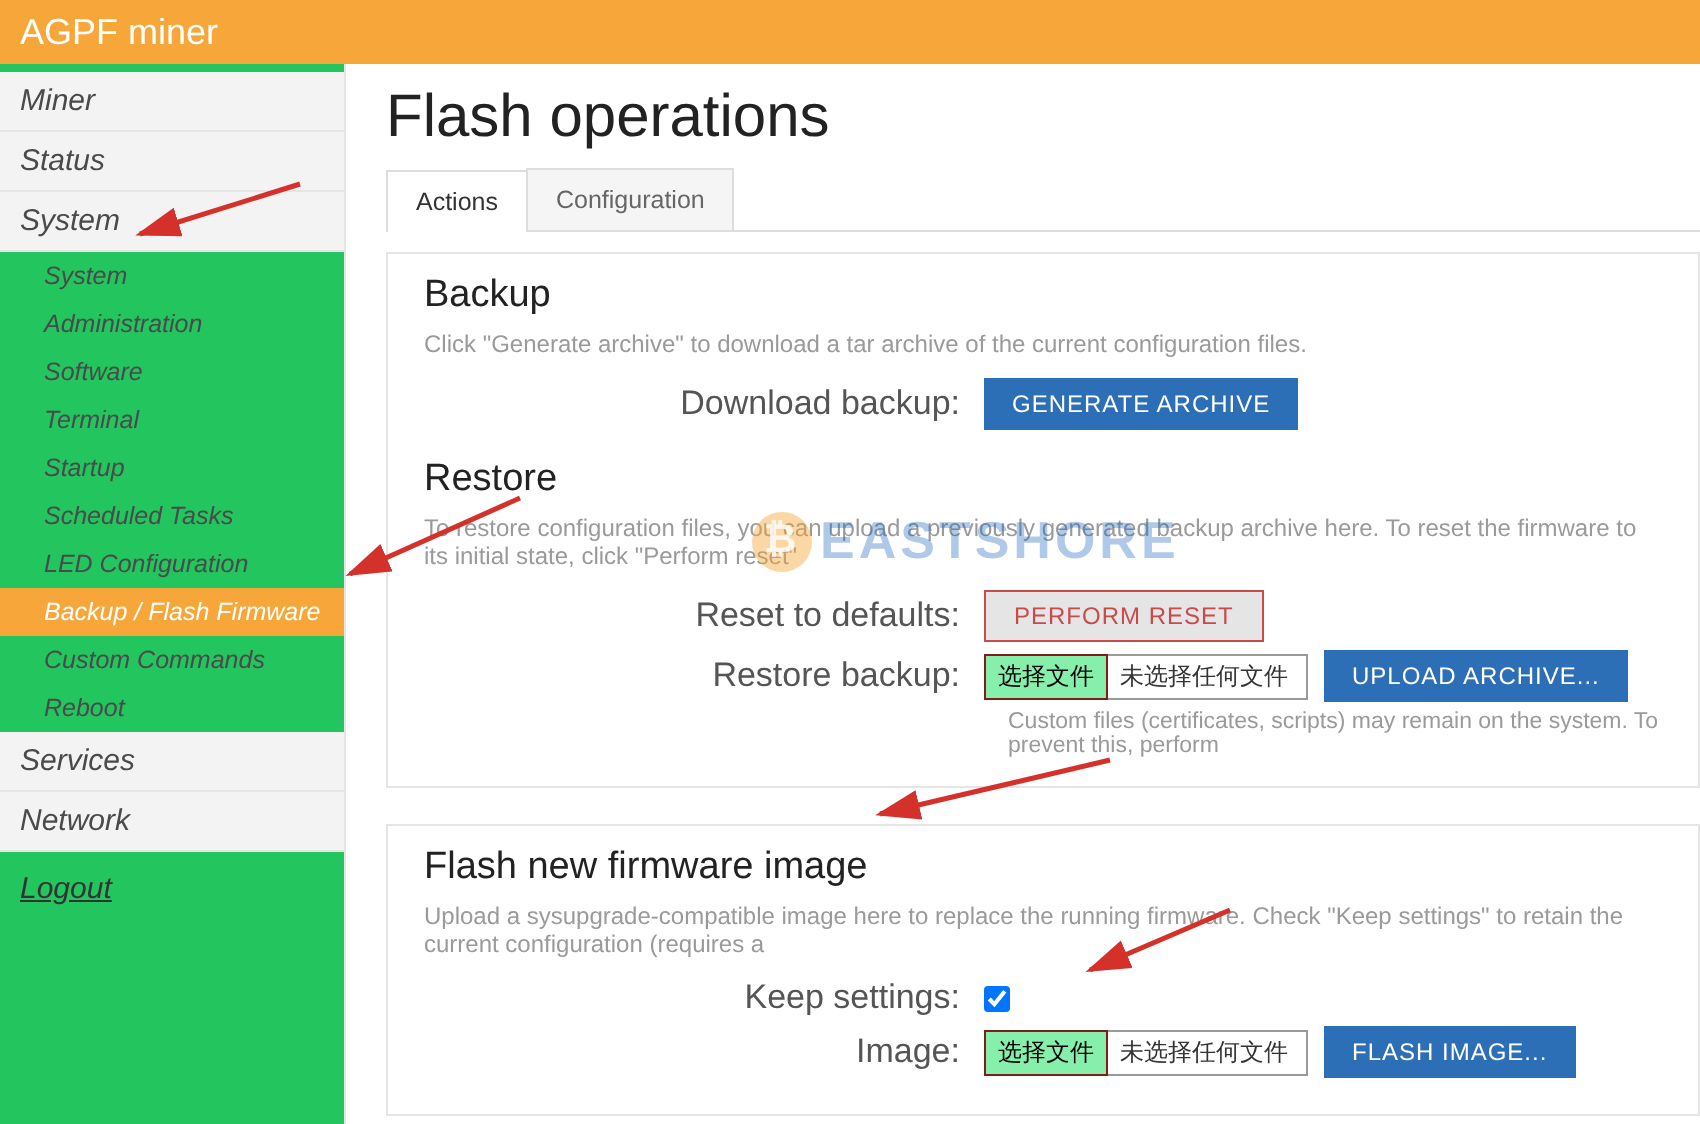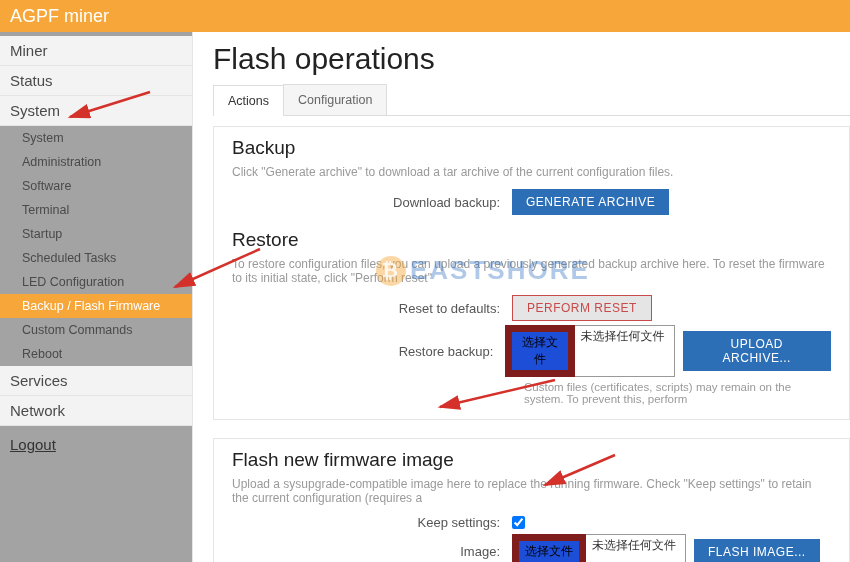--- a/index.html
+++ b/index.html
@@ -1,38 +1,38 @@
 <!DOCTYPE html>
 <html><head>
 <meta charset="utf-8">
 <style>
 * { box-sizing: border-box; margin: 0; padding: 0; }
 body { font-family: "Segoe UI", Arial, sans-serif; font-size: 13px; color: #333; background: #fff; width: 850px; height: 562px; overflow: hidden; position: relative; }
 .header { background: #f7a739; color: #fff; padding: 6px 10px; font-size: 18px; font-weight: 300; height: 32px; }
 .layout { display: flex; height: 530px; }
-.sidebar { width: 193px; background: #a3a3a3; border-right: 1px solid #e5e5e5; padding-top: 4px; }
+.sidebar { width: 173px; background: #22c55e; border-right: 1px solid #e5e5e5; padding-top: 4px; font-style: italic; }
 .nav-top { background: #f3f3f3; padding: 6px 10px; font-size: 15px; color: #4a4a4a; border-bottom: 1px solid #e5e5e5; cursor: pointer; }
 .nav-top.open { background: #f3f3f3; }
 .nav-sub { padding: 5px 10px 5px 22px; font-size: 12.5px; color: #4a4a4a; cursor: pointer; }
 .nav-sub.active { background: #f7a739; color: #fff; }
 .logout { padding: 10px; font-size: 15px; text-decoration: underline; color: #333; cursor: pointer; }
 .main { flex: 1; padding: 10px 0 0 20px; overflow: hidden; }
 h1.pagetitle { font-size: 30px; font-weight: 300; color: #222; margin-bottom: 8px; }
 .tabs { display: flex; border-bottom: 1px solid #ddd; }
 .tab { padding: 8px 14px; font-size: 12.5px; color: #666; border: 1px solid #ddd; border-bottom: none; background: #f5f5f5; cursor: pointer; margin-right: -1px; }
 .tab.active { background: #fff; color: #333; position: relative; top: 1px; }
 .panel { border: 1px solid #e5e5e5; padding: 10px 18px 14px 18px; margin: 10px 0 18px 0; background: #fff; }
 .panel h2 { font-size: 19px; font-weight: 300; color: #222; margin-bottom: 6px; }
 .desc { color: #9a9a9a; font-size: 12px; margin-bottom: 10px; }
 .row { display: flex; align-items: center; margin: 4px 0; }
-.row-label { width: 280px; text-align: right; padding-right: 12px; color: #555; font-size: 13px; }
+.row-label { width: 280px; text-align: right; padding-right: 12px; color: #555; font-size: 17px; }
 .row-controls { display: flex; align-items: center; gap: 8px; }
 .btn-blue { background: #2d6fb7; color: #fff; border: none; padding: 6px 14px; font-size: 12px; letter-spacing: .5px; cursor: pointer; font-family: inherit; }
 .btn-outline-red { background: #e5e5e5; color: #c94a4a; border: 1px solid #c94a4a; padding: 5px 14px; font-size: 12px; letter-spacing: .5px; cursor: pointer; font-family: inherit; }
-.filebtn { border: 7px solid #7f1d1d; background: #1d4ed8; padding: 2px 6px; font-size: 12px; cursor: pointer; font-family: inherit; }
+.filebtn { border: 1px solid #7f1d1d; background: #86efac; padding: 2px 6px; font-size: 12px; cursor: pointer; font-family: inherit; }
 .filetxt { border: 1px solid #999; border-left: none; padding: 2px 6px; font-size: 12px; min-width: 100px; display: inline-block; }
 .note { color: #9a9a9a; font-size: 11.5px; margin-top: 4px; margin-left: 292px; }
 .checkbox { width: 13px; height: 13px; }
 svg.overlay { position: absolute; top: 0; left: 0; pointer-events: none; }
 .watermark { position: absolute; left: 376px; top: 255px; font-size: 26px; font-weight: 700; letter-spacing: 2px; color: rgba(30,100,190,.35); display: flex; align-items: center; pointer-events: none; }
 .watermark .coin { width: 30px; height: 30px; border-radius: 50%; background: rgba(247,167,57,.45); color: rgba(255,255,255,.8); display: flex; align-items: center; justify-content: center; font-size: 20px; margin-right: 4px; }
 </style>
 </head>
 <body>
 

